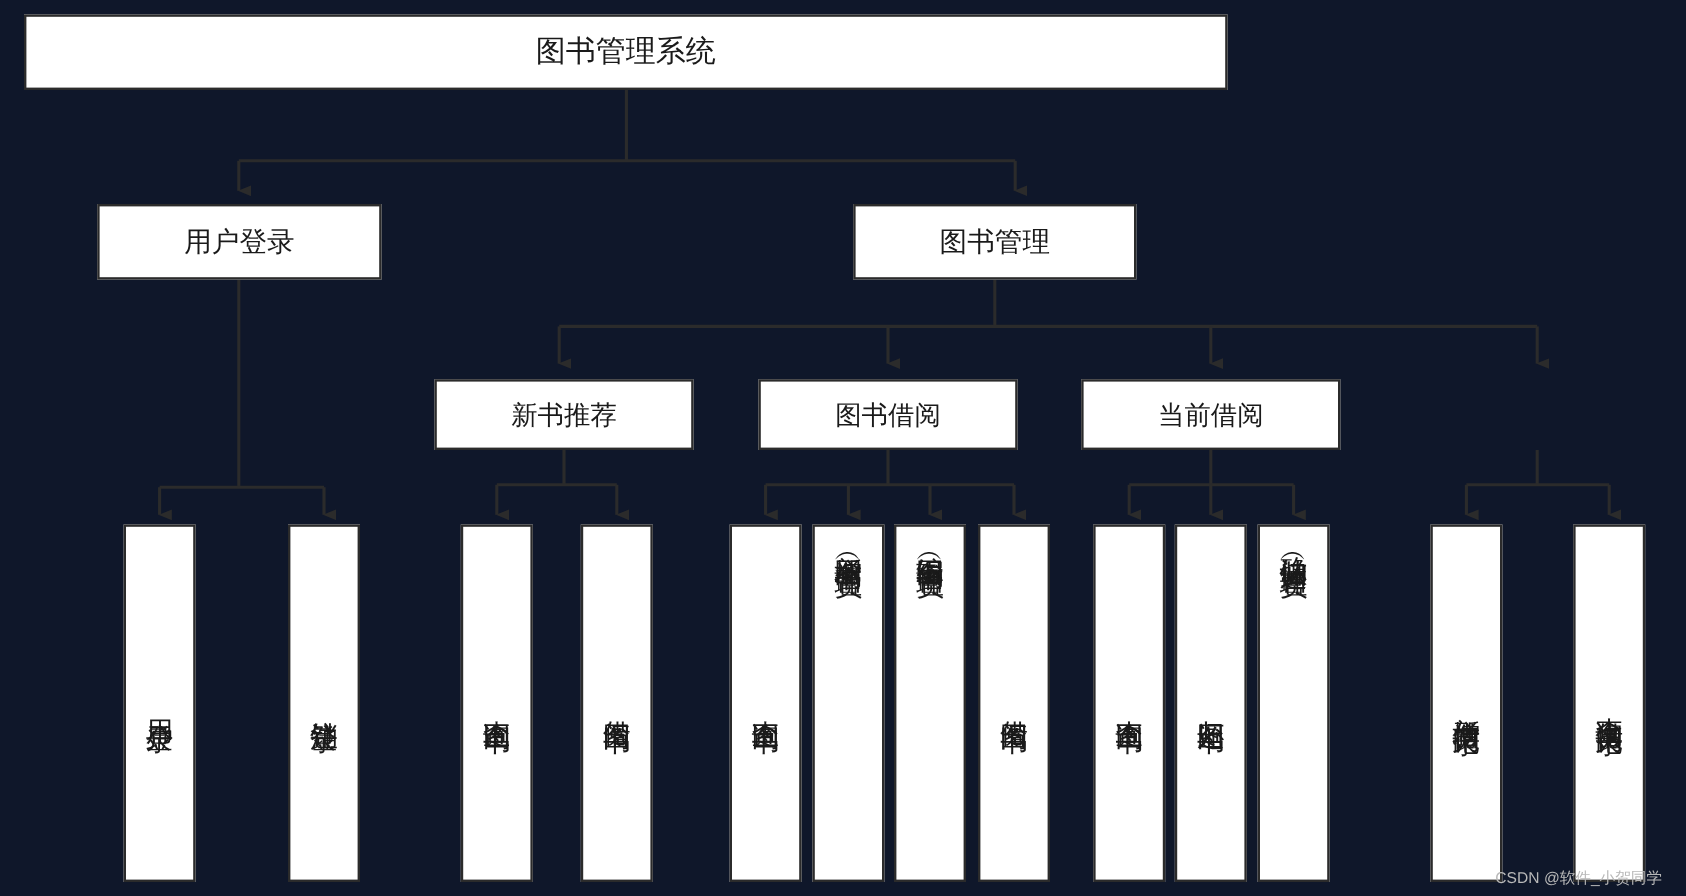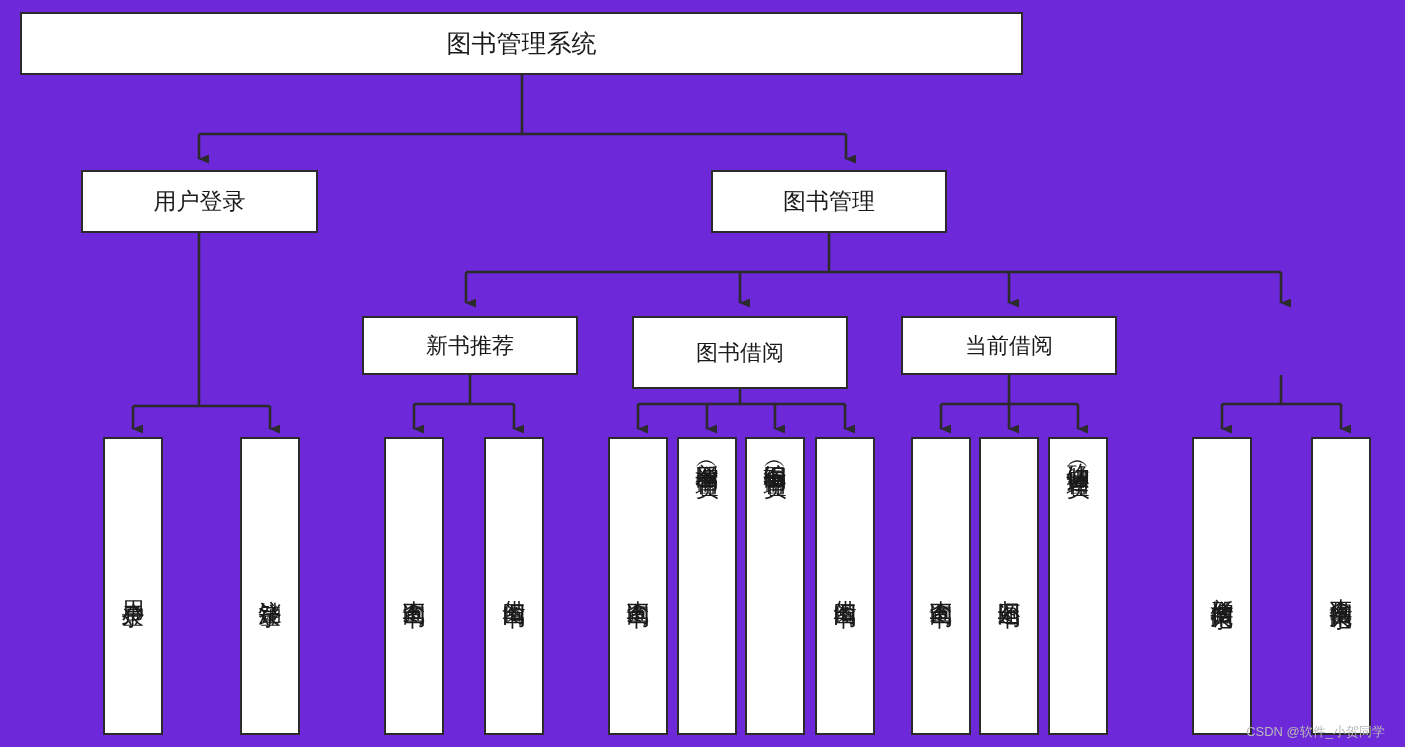--- a/index.html
+++ b/index.html
@@ -10,21 +10,21 @@
   body {
     width: 1405px;
     height: 747px;
     font-family: "Liberation Sans", "DejaVu Sans", sans-serif;
     overflow: hidden;
   }
   #canvas {
     position: relative;
     width: 1405px;
     height: 747px;
-    background: #6d28d9;
+    background: #0f172a;
   }
   svg#edges {
     position: absolute;
     left: 0;
     top: 0;
     width: 1405px;
     height: 747px;
   }
   .node {
     position: absolute;
@@ -134,21 +134,21 @@
   <div class="node lvl1" style="left:81px; top:170px; width:237px; height:63px;">
     <span class="node-label">用户登录</span>
   </div>
   <div class="node lvl2" style="left:362px; top:316px; width:216px; height:59px;">
     <span class="node-label">新书推荐</span>
   </div>
 
   <div class="node lvl1" style="left:711px; top:170px; width:236px; height:63px;">
     <span class="node-label">图书管理</span>
   </div>
-  <div class="node lvl2" style="left:632px; top:316px; width:216px; height:73px;">
+  <div class="node lvl2" style="left:632px; top:316px; width:216px; height:59px;">
     <span class="node-label">图书借阅</span>
   </div>
   <div class="node lvl2" style="left:901px; top:316px; width:216px; height:59px;">
     <span class="node-label">当前借阅</span>
   </div>
 
   <div class="node leaf centered" style="left:103px; top:437px; width:60px; height:298px;">
     <span class="node-label">用户登录</span>
   </div>
   <div class="node leaf centered" style="left:240px; top:437px; width:60px; height:298px;">

